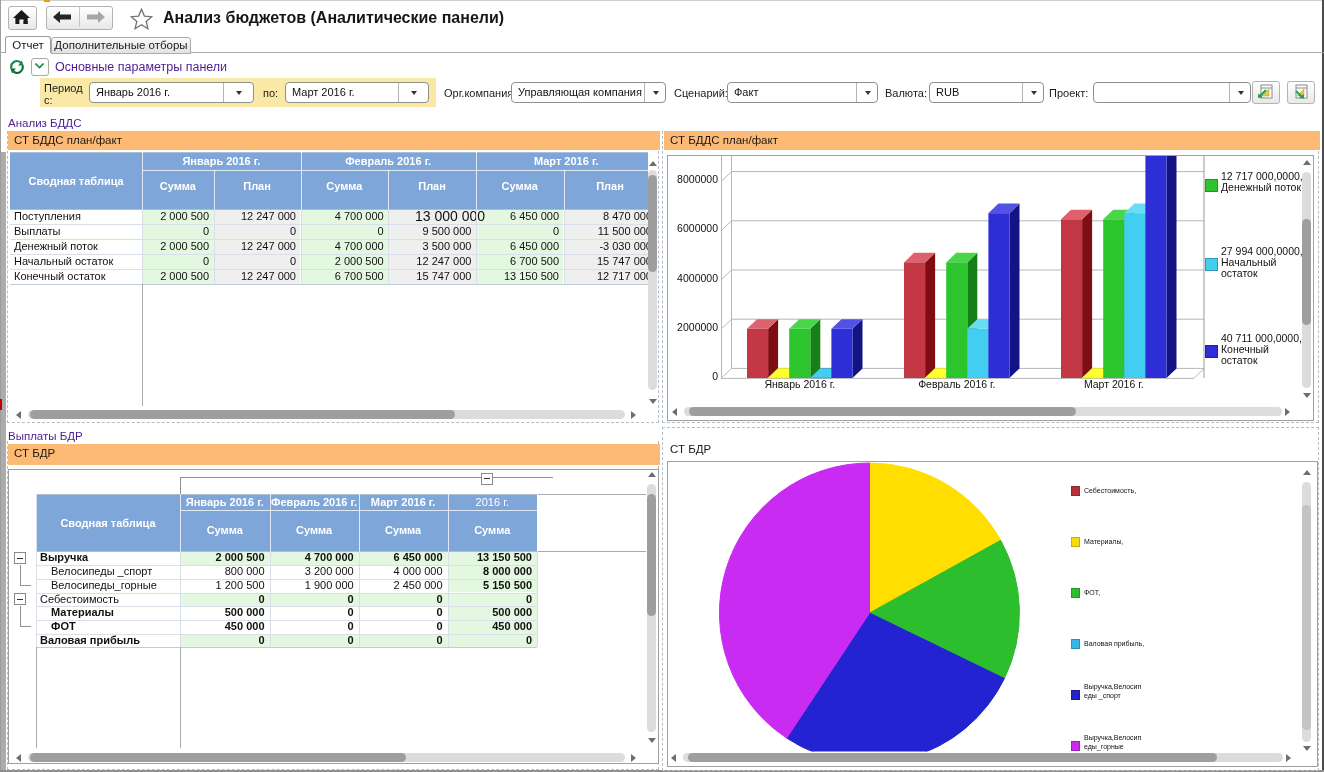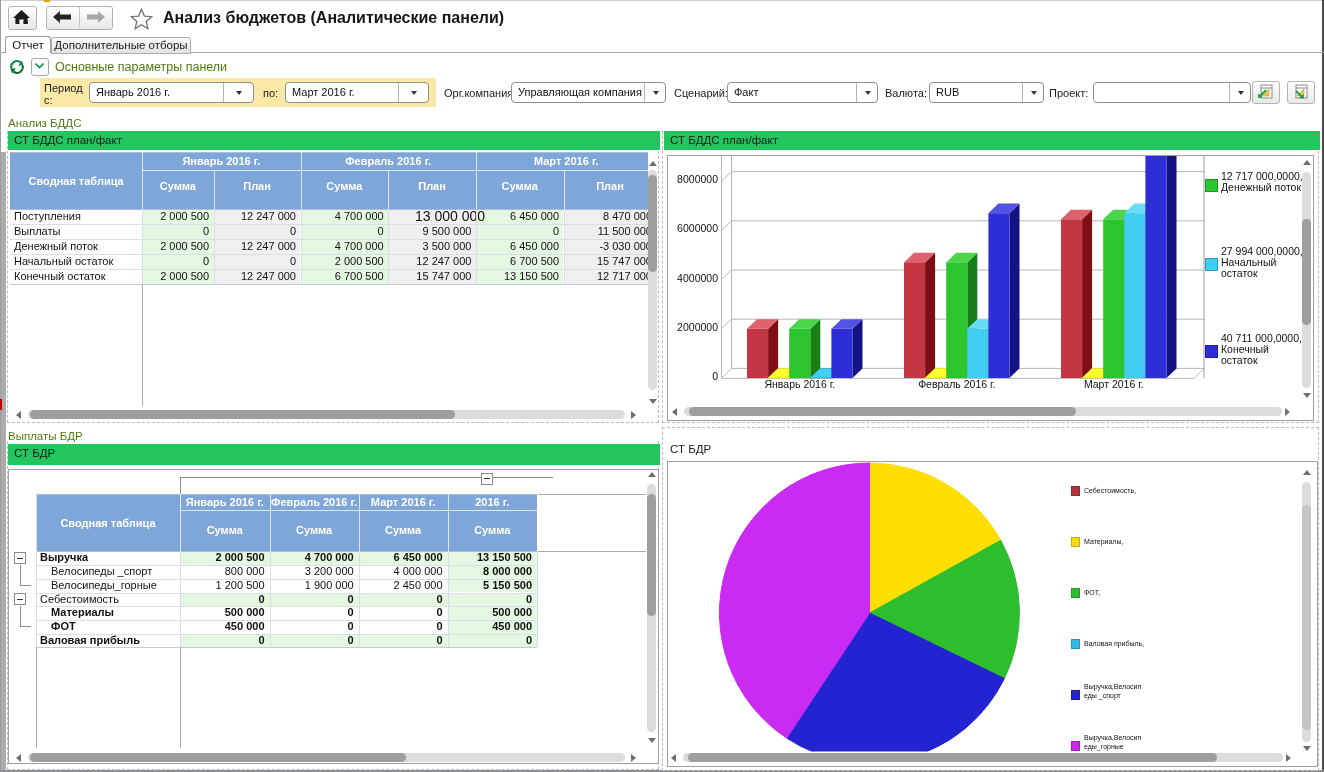--- a/index.html
+++ b/index.html
@@ -1,22 +1,22 @@
 <!DOCTYPE html>
 <html><head><meta charset="utf-8"><style>
 *{margin:0;padding:0;box-sizing:content-box}
 html,body{width:1324px;height:772px;overflow:hidden;background:#fff;font-family:"Liberation Sans",sans-serif;position:relative}
 .abs{position:absolute}
 .btn{position:absolute;border:1px solid #B3B3B3;border-radius:3px;background:linear-gradient(180deg,#FFFFFF 0%,#F2F2F2 55%,#E8E8E8 100%)}
-.grn{color:#4d7c0f}
+.grn{color:#4c1d95}
 .lbl{position:absolute;font-size:11px;color:#1A1A1A;white-space:nowrap}
 .inp{position:absolute;height:19px;border:1px solid #8E8E8E;border-radius:4px;background:#fff;font-size:11px;color:#111;line-height:19px;white-space:nowrap}
 .inp .dd{position:absolute;right:0;top:0;bottom:0;width:20px;border-left:1px solid #B4B4B4}
 .inp .tri{position:absolute;right:6.5px;top:8px;width:0;height:0;border:3.5px solid transparent;border-top:4px solid #333;border-bottom:none}
-.bluebar{position:absolute;background:#22c55e;font-size:11.5px;color:#1A1A1A;line-height:18.5px;padding-left:6px}
+.bluebar{position:absolute;background:#fdba74;font-size:11.5px;color:#1A1A1A;line-height:18.5px;padding-left:6px}
 .dash{position:absolute;border:1px dashed #B3BDC9}
 </style></head><body>
 <div class="abs" style="left:0;top:0;width:1324px;height:1px;background:#CFCFCF"></div>
 <div class="abs" style="left:44px;top:0;width:6px;height:2px;background:#E8A000"></div>
 <div class="abs" style="left:0;top:0;width:1px;height:772px;background:#9C9C9C"></div>
 <div class="abs" style="left:1322px;top:0;width:2px;height:772px;background:#4A4A4A"></div>
 <div class="abs" style="left:0;top:770px;width:1324px;height:2px;background:#8F8F8F"></div>
 <div class="abs" style="left:1px;top:152px;width:5px;height:618px;background:#ACACAC"></div>
 <div class="abs" style="left:0;top:399px;width:2px;height:11px;background:#C00000"></div>
 <div class="btn" style="left:8px;top:6px;width:27px;height:22px"></div>
@@ -183,21 +183,21 @@
 <div style="position:absolute;left:483.5px;top:478px;width:6px;height:1px;background:#333"></div>
 <div style="position:absolute;left:36px;top:494px;width:144px;height:57.4px;background:#7FA6D8;display:flex;align-items:center;justify-content:center;color:#fff;font-weight:bold;font-size:11px">Сводная таблица</div>
 <div style="position:absolute;left:180px;top:494px;width:357px;height:16.1px;background:#7FA6D8"></div>
 <div style="position:absolute;left:180px;top:510.1px;width:357px;height:41.3px;background:#7FA6D8"></div>
 <div style="position:absolute;left:164.75px;top:494.5px;width:120px;height:15px;line-height:15px;text-align:center;color:#fff;font-weight:bold;font-size:11px">Январь 2016 г.</div>
 <div style="position:absolute;left:184.75px;top:523px;width:80px;height:15px;line-height:15px;text-align:center;color:#fff;font-weight:bold;font-size:11px">Сумма</div>
 <div style="position:absolute;left:254.10000000000002px;top:494.5px;width:120px;height:15px;line-height:15px;text-align:center;color:#fff;font-weight:bold;font-size:11px">Февраль 2016 г.</div>
 <div style="position:absolute;left:274.1px;top:523px;width:80px;height:15px;line-height:15px;text-align:center;color:#fff;font-weight:bold;font-size:11px">Сумма</div>
 <div style="position:absolute;left:343.1px;top:494.5px;width:120px;height:15px;line-height:15px;text-align:center;color:#fff;font-weight:bold;font-size:11px">Март 2016 г.</div>
 <div style="position:absolute;left:363.1px;top:523px;width:80px;height:15px;line-height:15px;text-align:center;color:#fff;font-weight:bold;font-size:11px">Сумма</div>
-<div style="position:absolute;left:432.25px;top:494.5px;width:120px;height:15px;line-height:15px;text-align:center;color:#fff;font-weight:bold;font-size:11px">2016 г.</div>
+<div style="position:absolute;left:432.25px;top:494.5px;width:120px;height:15px;line-height:15px;text-align:center;color:#fff;font-weight:normal;font-size:11px">2016 г.</div>
 <div style="position:absolute;left:452.25px;top:523px;width:80px;height:15px;line-height:15px;text-align:center;color:#fff;font-weight:bold;font-size:11px">Сумма</div>
 <div style="position:absolute;left:180px;top:551.4px;width:357px;height:13.7px;background:#E4F7E0"></div>
 <div style="position:absolute;left:40px;top:551.4px;height:13.7px;line-height:13.7px;font-size:11px;color:#111;font-weight:bold;white-space:nowrap">Выручка</div>
 <div style="position:absolute;right:381.5px;top:551.4px;height:13.7px;line-height:13.7px;font-size:11px;color:#111;font-weight:bold;white-space:nowrap">2 000 500</div>
 <div style="position:absolute;right:292.3px;top:551.4px;height:13.7px;line-height:13.7px;font-size:11px;color:#111;font-weight:bold;white-space:nowrap">4 700 000</div>
 <div style="position:absolute;right:203.5px;top:551.4px;height:13.7px;line-height:13.7px;font-size:11px;color:#111;font-weight:bold;white-space:nowrap">6 450 000</div>
 <div style="position:absolute;right:114.0px;top:551.4px;height:13.7px;line-height:13.7px;font-size:11px;color:#111;font-weight:bold;white-space:nowrap">13 150 500</div>
 <div style="position:absolute;left:447.5px;top:565.1px;width:89.5px;height:13.7px;background:#E4F7E0"></div>
 <div style="position:absolute;left:51px;top:565.1px;height:13.7px;line-height:13.7px;font-size:11px;color:#111;white-space:nowrap">Велосипеды _спорт</div>
 <div style="position:absolute;right:381.5px;top:565.1px;height:13.7px;line-height:13.7px;font-size:11px;color:#111;white-space:nowrap">800 000</div>

